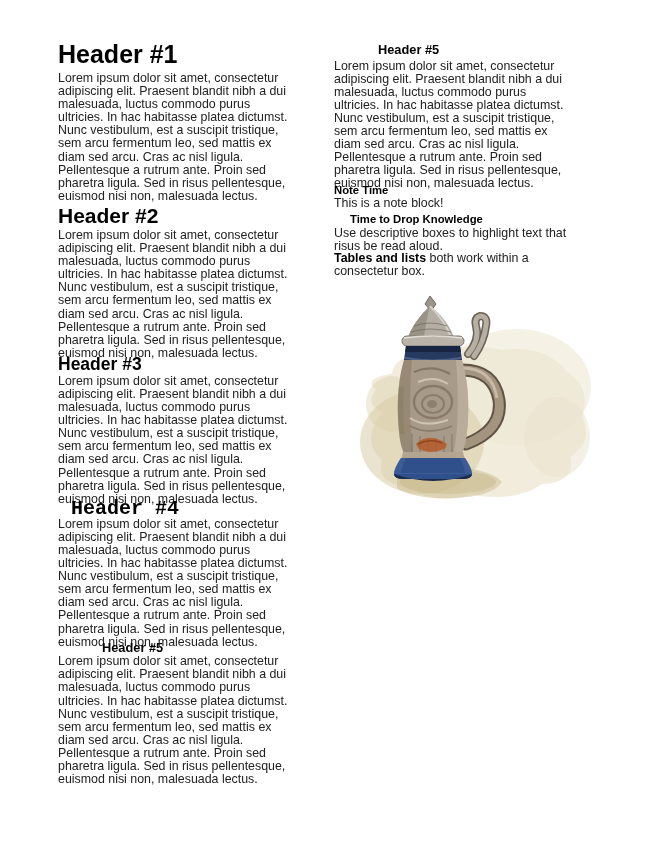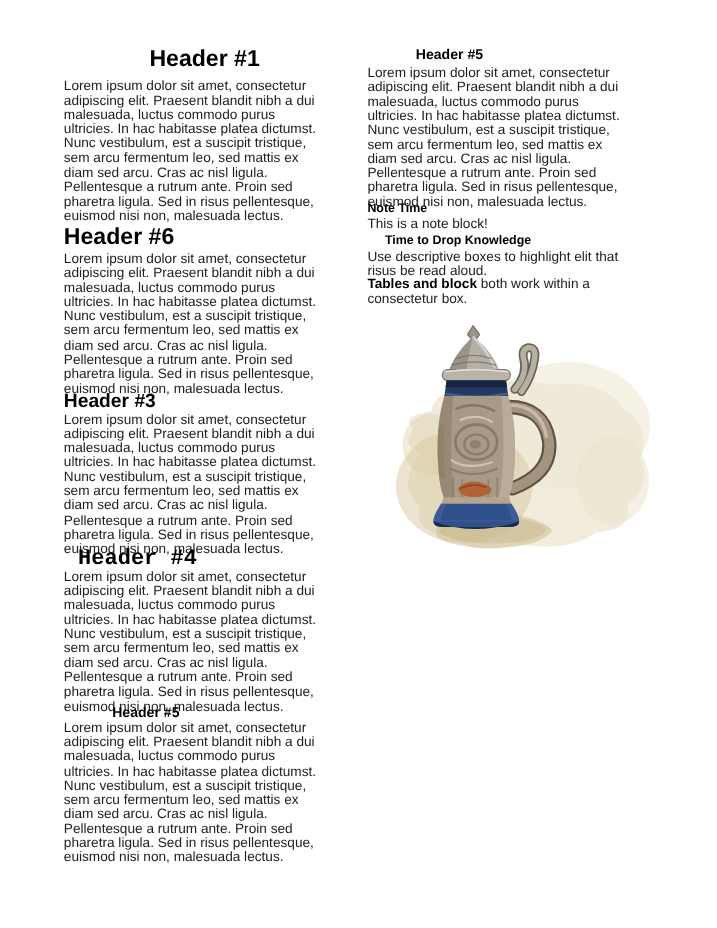--- a/index.html
+++ b/index.html
@@ -15,21 +15,21 @@
   .col{position:absolute;top:40px;width:256px;}
   .col-left{left:58px;}
   .col-right{left:334px;}
   .line{
     font-size:12.4px;
     line-height:13.1px;
     white-space:nowrap;
     color:#212121;
   }
   h1,h2,h3,h4,h5{color:#000000;font-weight:bold;padding:0;}
-  h1{font-size:21px;line-height:26px;margin:1px 0 5px;text-align:center;}
+  h1{font-size:25px;line-height:26px;margin:1px 0 5px;}
   h2{font-size:21px;line-height:22px;margin:2px 0 2px;}
   h3{font-size:17.5px;line-height:18px;margin:-5px 0 2px;}
   h4{font-size:20px;line-height:15px;margin:-5px 13px 2px;font-family:Liberation Mono, monospace;}
   h5{font-size:12.8px;line-height:13.5px;margin:-8px 0 1px;padding-left:44px;}
   .col-right h5{margin:3px 0 3px;}
   .para{margin:0;}
   .note-label{
     font-size:11.3px;line-height:12.7px;font-weight:bold;color:#000;
     white-space:nowrap;
   }
@@ -57,21 +57,21 @@
           <div class="line">ultricies. In hac habitasse platea dictumst.</div>
           <div class="line">Nunc vestibulum, est a suscipit tristique,</div>
           <div class="line">sem arcu fermentum leo, sed mattis ex</div>
           <div class="line">diam sed arcu. Cras ac nisl ligula.</div>
           <div class="line">Pellentesque a rutrum ante. Proin sed</div>
           <div class="line">pharetra ligula. Sed in risus pellentesque,</div>
           <div class="line">euismod nisi non, malesuada lectus.</div>
         </div>
     </section>
     <section>
-      <h2>Header #6</h2>
+      <h2>Header #2</h2>
       <div class="para">
           <div class="line">Lorem ipsum dolor sit amet, consectetur</div>
           <div class="line">adipiscing elit. Praesent blandit nibh a dui</div>
           <div class="line">malesuada, luctus commodo purus</div>
           <div class="line">ultricies. In hac habitasse platea dictumst.</div>
           <div class="line">Nunc vestibulum, est a suscipit tristique,</div>
           <div class="line">sem arcu fermentum leo, sed mattis ex</div>
           <div class="line">diam sed arcu. Cras ac nisl ligula.</div>
           <div class="line">Pellentesque a rutrum ante. Proin sed</div>
           <div class="line">pharetra ligula. Sed in risus pellentesque,</div>
@@ -140,27 +140,27 @@
           <div class="line">pharetra ligula. Sed in risus pellentesque,</div>
           <div class="line">euismod nisi non, malesuada lectus.</div>
         </div>
     </section>
 
     <div class="note-label first">Note Time</div>
     <div class="line">This is a note block!</div>
 
     <div class="note-label second">Time to Drop Knowledge</div>
     <div>
-        <div class="line">Use descriptive boxes to highlight elit that</div>
+        <div class="line">Use descriptive boxes to highlight text that</div>
         <div class="line">risus be read aloud.</div>
       </div>
 
     <div class="tables-block">
       <div class="line">
-        <span class="b">Tables and block</span><span> both work within a</span>
+        <span class="b">Tables and lists</span><span> both work within a</span>
       </div>
       <div class="line">consectetur box.</div>
     </div>
   </div>
 
   <div class="figure">
     <svg width="245" height="218" viewBox="0 0 245 218" xmlns="http://www.w3.org/2000/svg">
 
       <g>
         <path d="M30,120 Q12,112 24,98 Q10,86 40,82 Q42,62 75,64 Q110,48 150,58 Q195,52 215,80 Q240,95 230,125 Q242,150 218,165 Q225,190 190,192 Q165,210 120,203 Q80,214 60,196 Q22,192 30,168 Q8,150 30,120 Z" fill="#e5dcc0" opacity="0.55"></path>

